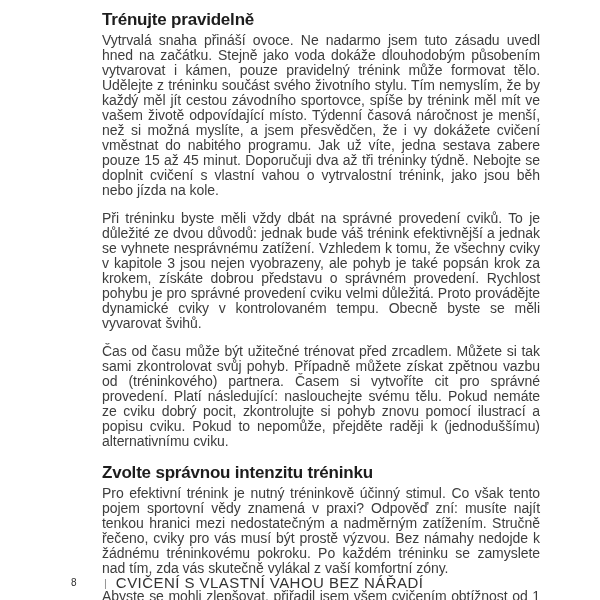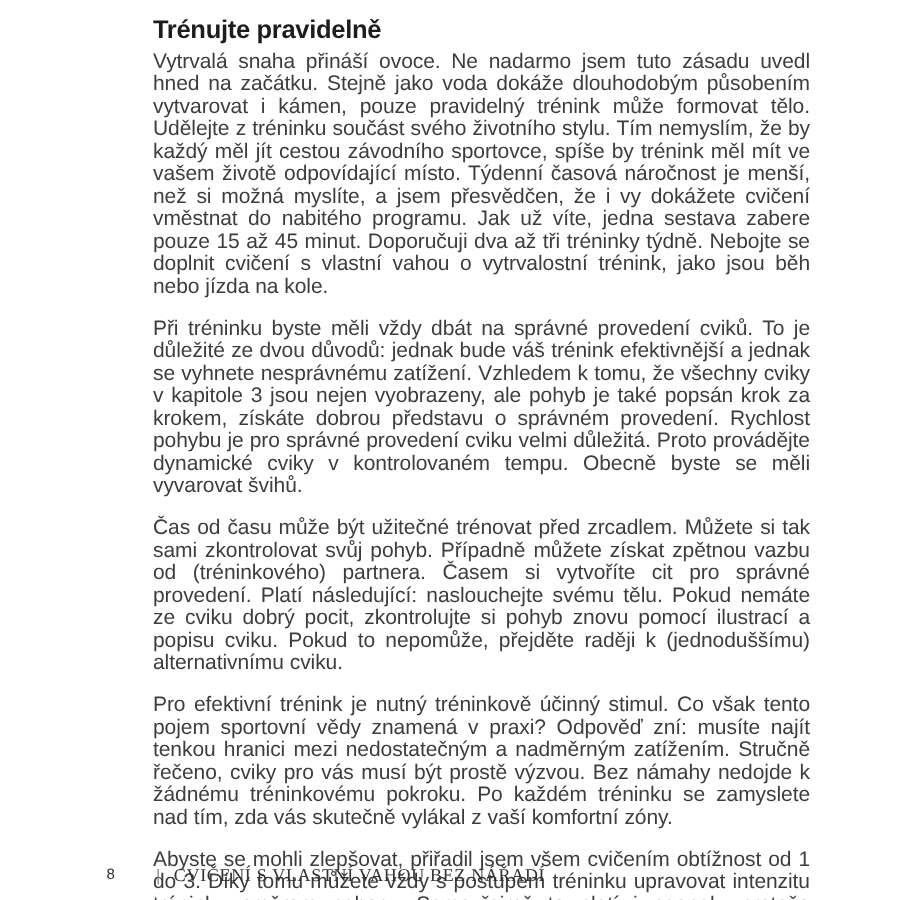--- a/index.html
+++ b/index.html
@@ -56,44 +56,44 @@
     color: #2f2f2f;
     width: 33px;
   }
   .footer-separator {
     font-size: 11px;
     color: #8a8a8a;
     margin-right: 9px;
     font-weight: 300;
   }
   .footer-book-title {
-    font-size: 12px;
+    font-size: 15px;
     letter-spacing: 0.45px;
     color: #333333;
-    font-family: Liberation Serif, serif;
   }
 </style>
 </head>
 <body>
 
 <div class="page">
 
   <main class="content">
 
     <section class="block">
       <h2 class="section-heading">Trénujte pravidelně</h2>
       <p class="body-par">Vytrvalá snaha přináší ovoce. Ne nadarmo jsem tuto zásadu uvedl hned na začátku. Stejně jako voda dokáže dlouhodobým působením vytvarovat i kámen, pouze pravidelný trénink může formovat tělo. Udělejte z tréninku součást svého životního stylu. Tím nemyslím, že by každý měl jít cestou závodního sportovce, spíše by trénink měl mít ve vašem životě odpovídající místo. Týdenní časová náročnost je menší, než si možná myslíte, a jsem přesvědčen, že i vy dokážete cvičení vměstnat do nabitého programu. Jak už víte, jedna sestava zabere pouze 15 až 45 minut. Doporučuji dva až tři tréninky týdně. Nebojte se doplnit cvičení s vlastní vahou o vytrvalostní trénink, jako jsou běh nebo jízda na kole.</p>
     </section>
 
     <section class="block">
       <p class="body-par">Při tréninku byste měli vždy dbát na správné provedení cviků. To je důležité ze dvou důvodů: jednak bude váš trénink efektivnější a jednak se vyhnete nesprávnému zatížení. Vzhledem k tomu, že všechny cviky v kapitole 3 jsou nejen vyobrazeny, ale pohyb je také popsán krok za krokem, získáte dobrou představu o správném provedení. Rychlost pohybu je pro správné provedení cviku velmi důležitá. Proto provádějte dynamické cviky v kontrolovaném tempu. Obecně byste se měli vyvarovat švihů.</p>
       <p class="body-par">Čas od času může být užitečné trénovat před zrcadlem. Můžete si tak sami zkontrolovat svůj pohyb. Případně můžete získat zpětnou vazbu od (tréninkového) partnera. Časem si vytvoříte cit pro správné provedení. Platí následující: naslouchejte svému tělu. Pokud nemáte ze cviku dobrý pocit, zkontrolujte si pohyb znovu pomocí ilustrací a popisu cviku. Pokud to nepomůže, přejděte raději k (jednoduššímu) alternativnímu cviku.</p>
     </section>
 
     <section class="block">
+      <h2 class="section-heading">Zvolte správnou intenzitu tréninku</h2>
       <p class="body-par">Pro efektivní trénink je nutný tréninkově účinný stimul. Co však tento pojem sportovní vědy znamená v praxi? Odpověď zní: musíte najít tenkou hranici mezi nedostatečným a nadměrným zatížením. Stručně řečeno, cviky pro vás musí být prostě výzvou. Bez námahy nedojde k žádnému tréninkovému pokroku. Po každém tréninku se zamyslete nad tím, zda vás skutečně vylákal z vaší komfortní zóny.</p>
       <p class="body-par">Abyste se mohli zlepšovat, přiřadil jsem všem cvičením obtížnost od 1 do 3. Díky tomu můžete vždy s postupem tréninku upravovat intenzitu tréninku směrem nahoru. Samozřejmě to platí i naopak, protože falešné ambice zde nejsou na místě. Příliš vysoká intenzita je stejně nerozumná jako příliš nízká intenzita. Pokud zjistíte, že nejste schopni udržet cviky po stanovenou dobu zátěže nebo nejste schopni provést stanovený počet opakování, doporučuji nejprve zvolit trénink s nižší obtížností.</p>
     </section>
 
   </main>
 
   <footer class="page-footer">
     <span class="page-number">8</span>
     <span class="footer-separator">|</span>
     <span class="footer-book-title">CVIČENÍ S VLASTNÍ VAHOU BEZ NÁŘADÍ</span>

